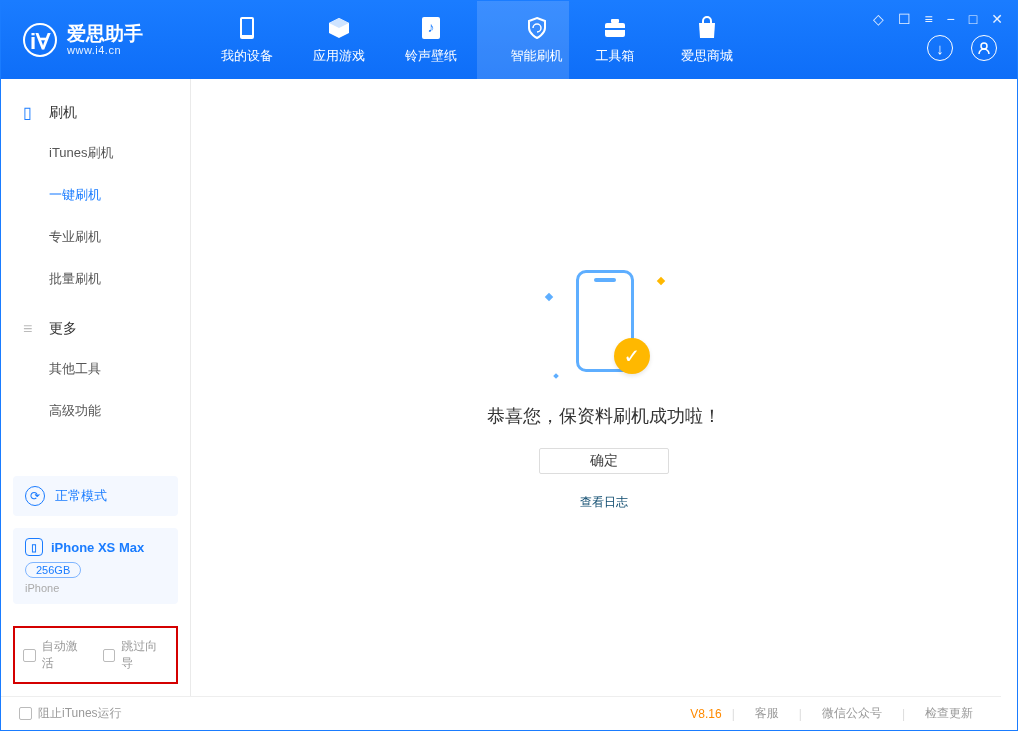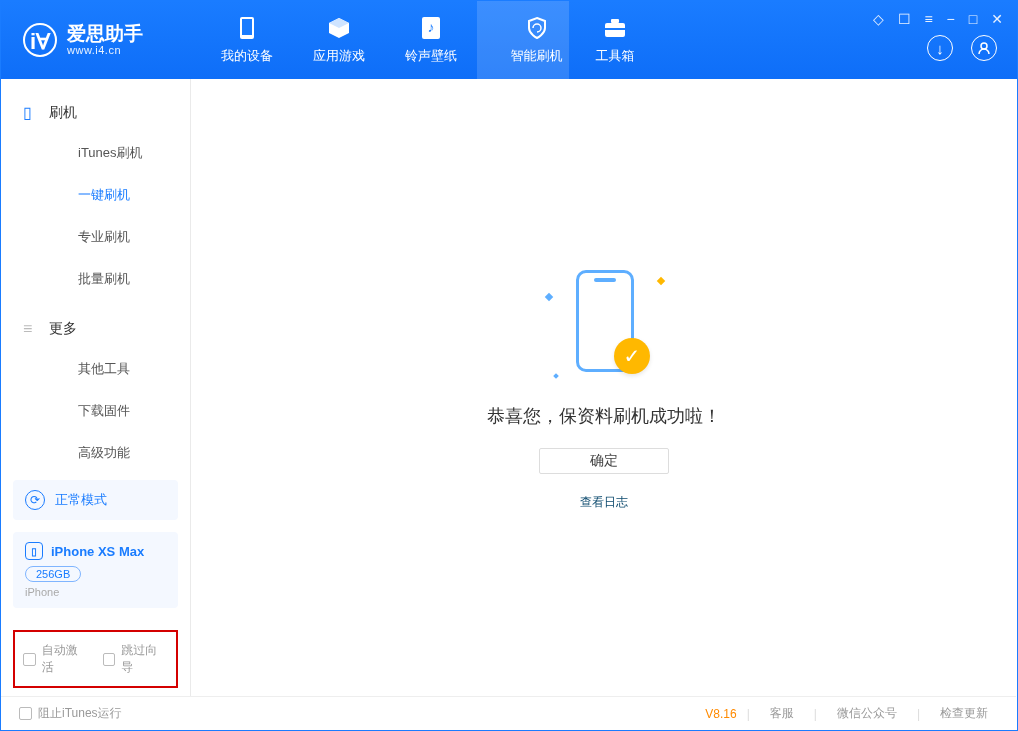--- a/index.html
+++ b/index.html
@@ -24,21 +24,21 @@
 .header-right-icons { position: absolute; right: 20px; bottom: 18px; display: flex; gap: 18px; }
 .header-right-icons > div { width: 26px; height: 26px; border: 1.5px solid #fff; border-radius: 50%; display:flex; align-items:center; justify-content:center; font-size:15px; cursor:pointer; }
 
 
 .body { display: flex; height: calc(100% - 78px - 34px); }
 
 
 .sidebar { width: 190px; border-right: 1px solid #eaeaea; padding-top: 18px; display: flex; flex-direction: column; position: relative; }
 .side-section-title { display: flex; align-items: center; gap: 10px; padding: 6px 22px 10px; color: #333; font-size: 14px; font-weight: 500; }
 .side-section-title .sec-icon { color: #1a7cff; font-size: 16px; width:16px; display:inline-block; }
-.side-item { padding: 12px 22px 12px 48px; color: #555; cursor: pointer; font-size: 13px; margin-left: 29px; }
+.side-item { padding: 12px 22px 12px 48px; color: #555; cursor: pointer; font-size: 13px; }
 .side-item.active { color: #1a7cff; }
 .side-spacer { flex: 1; }
 .side-card { margin: 6px 12px; background: #f4f8ff; border-radius: 4px; padding: 10px 12px; display:flex; align-items:center; gap:10px; color:#1a7cff; font-size:13px; }
 .side-card .card-icon { width:20px; height:20px; border:1.5px solid #1a7cff; border-radius:50%; display:flex; align-items:center; justify-content:center; font-size:12px;}
 .dev-card { margin:6px 12px 14px; background:#f4f8ff; border-radius:4px; padding:10px 12px;}
 .dev-card .dev-name { color:#1a7cff; font-weight:600; font-size:13px; display:flex; align-items:center; gap:8px;}
 .dev-card .dev-name .dev-ico { width:18px; height:18px; border:1.5px solid #1a7cff; border-radius:4px; display:flex; align-items:center; justify-content:center; font-size:10px;}
 .dev-pill { display:inline-block; margin-top:6px; padding:1px 10px; border:1px solid #7fb5ff; color:#1a7cff; border-radius:10px; font-size:11px;}
 .dev-sub { color:#aaa; font-size:11px; margin-top:4px;}
 
@@ -52,21 +52,21 @@
 .phone { position:absolute; left:32px; top:6px; width:58px; height:102px; border:3px solid #5eaeff; border-radius:10px; background:#fff;}
 .phone:before { content:""; position:absolute; left:50%; top:5px; transform:translateX(-50%); width:22px; height:4px; background:#5eaeff; border-radius:2px; }
 .badge { position:absolute; right:14px; bottom:10px; width:36px; height:36px; background:#ffb800; border-radius:50%; display:flex; align-items:center; justify-content:center; color:#fff; font-size:20px; box-shadow:0 2px 4px rgba(0,0,0,.1);}
 .spark { position:absolute; width:6px; height:6px; background:#5eaeff; transform:rotate(45deg);}
 .spark.s1{ left:2px; top:30px;} .spark.s2{ right:0; top:14px; background:#ffb800;} .spark.s3{ left:10px; bottom:6px; width:4px; height:4px;}
 .success-text { font-size:18px; color:#333;}
 .confirm-btn { width:130px; height:26px; border:1px solid #ddd; background:#fff; color:#444; font-size:14px; cursor:pointer; border-radius:2px;}
 .log-link { color:#0c4a6e; font-size:12px; cursor:pointer;}
 
 
-.footer { height:34px; border-top:1px solid #eee; display:flex; align-items:center; padding:0 18px; font-size:12px; color:#999; gap:10px; position:absolute; bottom:0; left:0; right:1px; background:#fff;}
+.footer { height:34px; border-top:1px solid #eee; display:flex; align-items:center; padding:0 18px; font-size:12px; color:#999; gap:10px; position:absolute; bottom:0; left:0; right:16px; background:#fff;}
 .footer .chk { color:#999;}
 .footer-spacer { flex:1;}
 .footer .ver { color:#ff8a00;}
 .footer .flink { color:#999; cursor:pointer; padding:0 10px;}
 .footer .divider { color:#ddd;}
 </style>
 </head>
 <body>
 
 <div class="header">
@@ -117,20 +117,29 @@
     <div class="navtab">
       <div class="nt-icon">
           <svg width="24" height="22" viewBox="0 0 24 22">
             <rect x="2" y="6" width="20" height="14" rx="2" fill="#fff"></rect>
             <rect x="8" y="2" width="8" height="4" rx="1" fill="#fff"></rect>
             <rect x="2" y="11" width="20" height="2" fill="#1a7cff"></rect>
           </svg>
         </div>
       <div class="nt-label">工具箱</div>
     </div>
+    <div class="navtab">
+      <div class="nt-icon">
+          <svg width="22" height="24" viewBox="0 0 22 24">
+            <path d="M3 7 L19 7 L18 22 L4 22 Z" fill="#fff"></path>
+            <path d="M7 7 L7 5 A4 4 0 0 1 15 5 L15 7" fill="none" stroke="#fff" stroke-width="2"></path>
+          </svg>
+        </div>
+      <div class="nt-label">爱思商城</div>
+    </div>
   </div>
   <div class="win-controls">
     <span>◇</span>
     <span>☐</span>
     <span>≡</span>
     <span>−</span>
     <span>□</span>
     <span>✕</span>
   </div>
   <div class="header-right-icons">
@@ -153,21 +162,20 @@
     <div class="side-item">iTunes刷机</div>
     <div class="side-item active">一键刷机</div>
     <div class="side-item">专业刷机</div>
     <div class="side-item">批量刷机</div>
 
     <div class="side-section-title" style="margin-top:14px;">
       <span class="sec-icon" style="color:#bbb;">≡</span>
       <span>更多</span>
     </div>
     <div class="side-item">其他工具</div>
-    <div class="side-item">下载固件</div>
     <div class="side-item">高级功能</div>
 
     <div class="side-spacer"></div>
 
     <div class="side-card">
       <span class="card-icon">⟳</span>
       <span>正常模式</span>
     </div>
     <div class="dev-card">
       <div class="dev-name">

